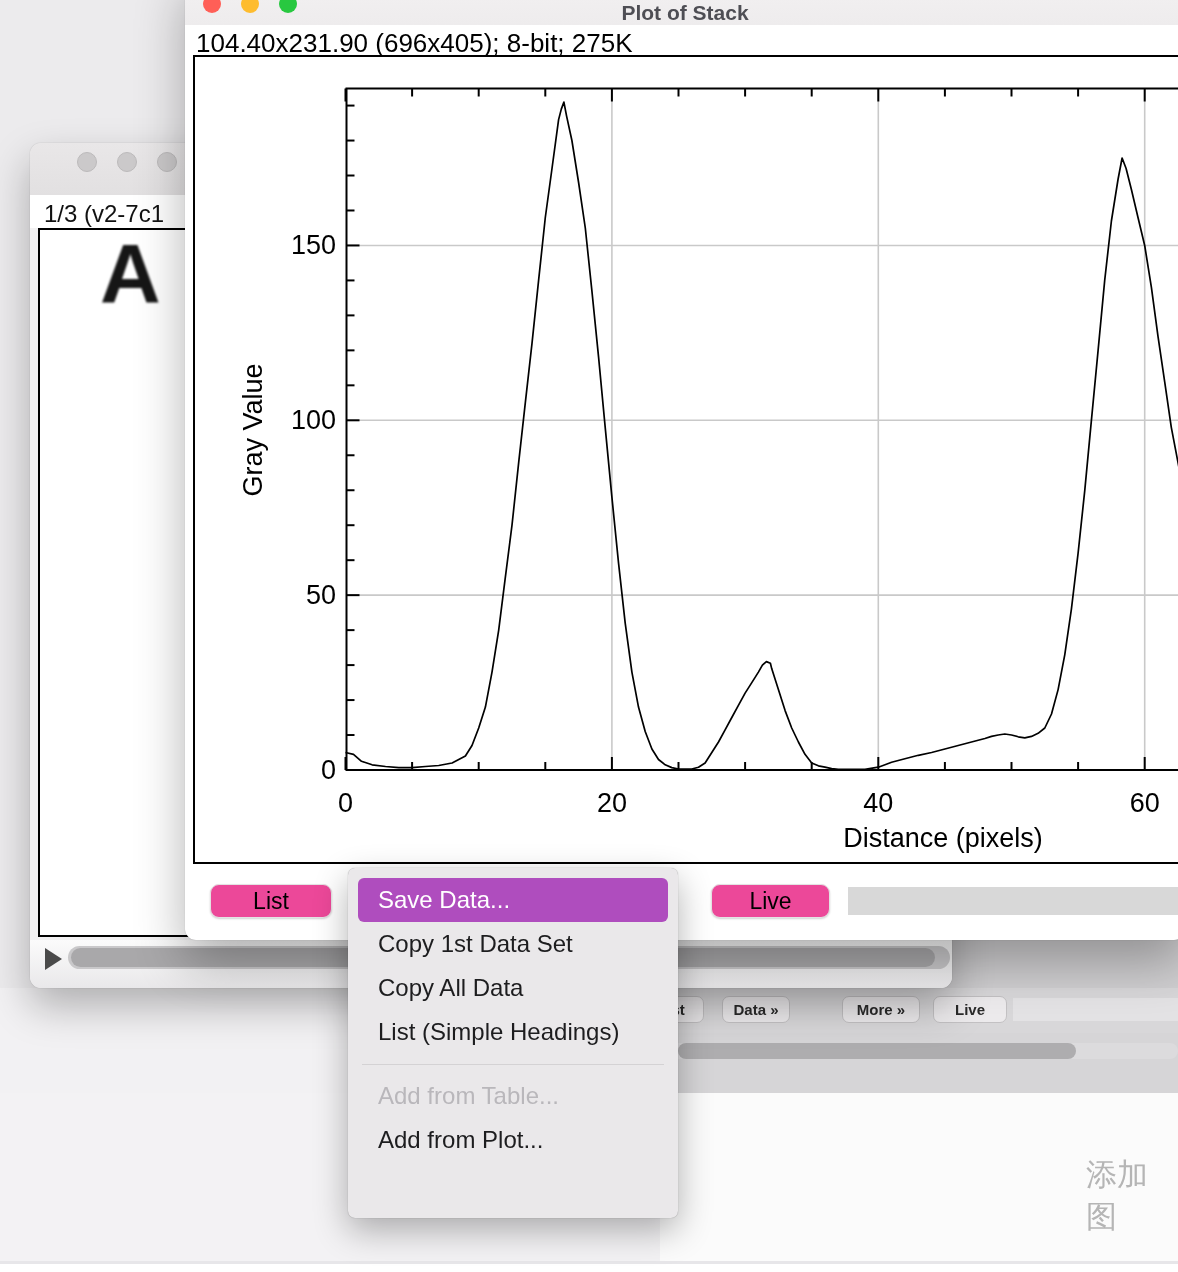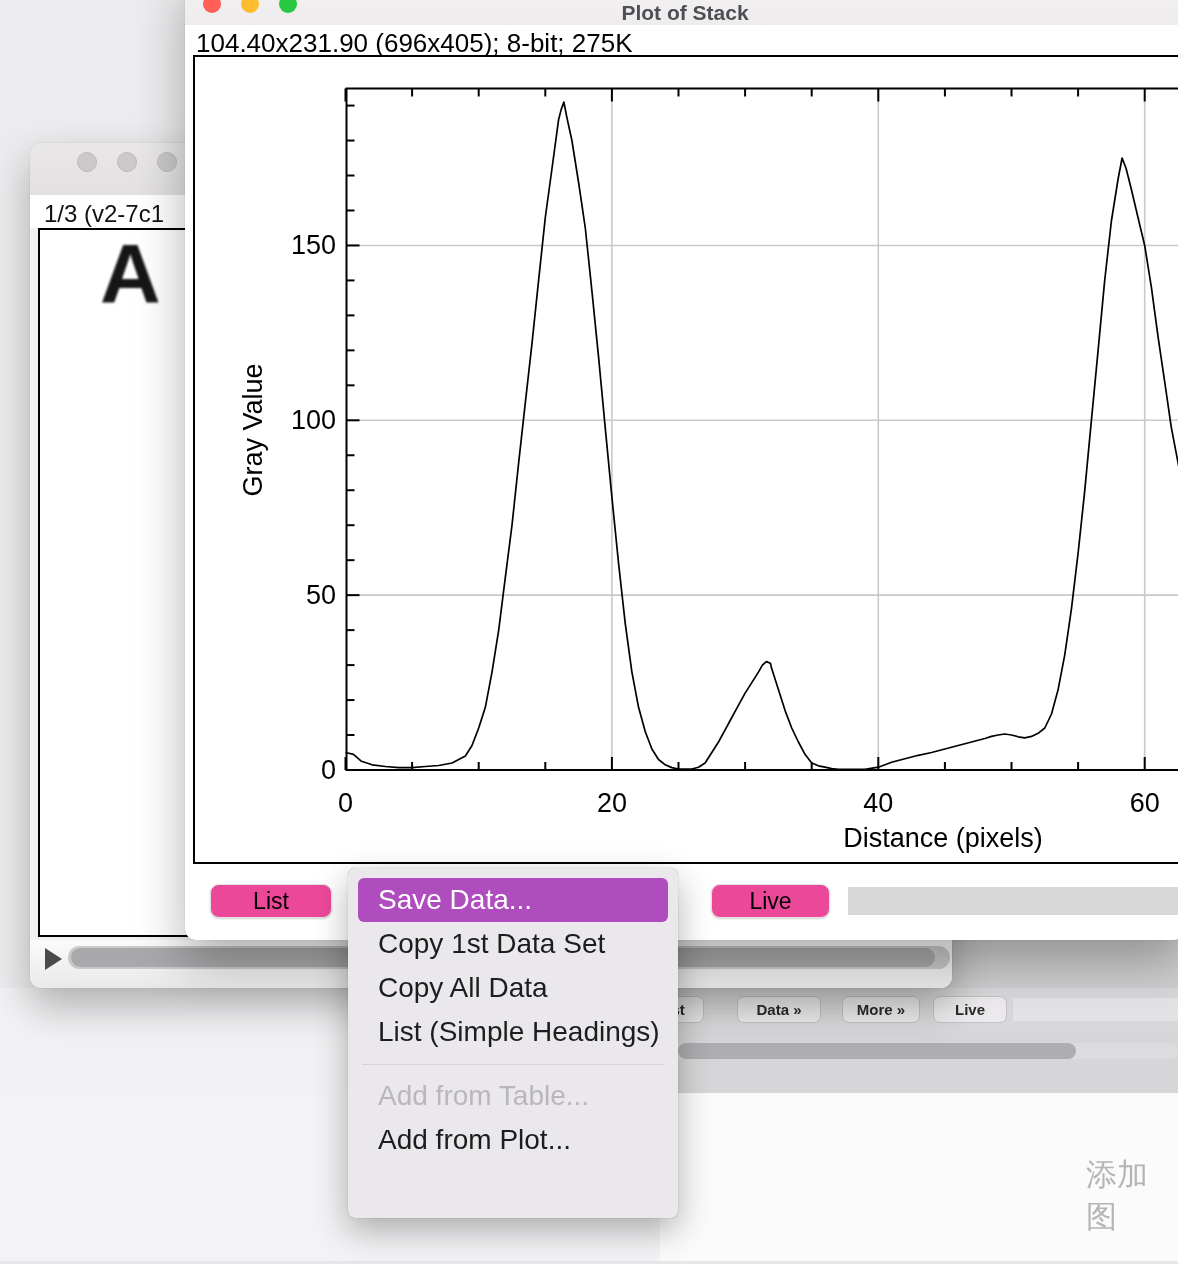--- a/index.html
+++ b/index.html
@@ -61,21 +61,21 @@
           border:2px solid #000;box-sizing:border-box;background:#fff;}
   .plot-btnrow{position:absolute;left:0;top:894px;width:1000px;height:76px;}
   .pill-btn{position:absolute;top:20px;height:34px;background:#ec4899;border:1px solid #e3e3e3;
           border-radius:9px;box-shadow:0 1px 2px rgba(0,0,0,0.18);display:flex;align-items:center;
           justify-content:center;font-size:23px;color:#000;box-sizing:border-box;}
   .live-track{position:absolute;left:663px;top:23px;width:337px;height:28px;background:#d8d8d8;}
 
   
   .ctxmenu{left:348px;top:868px;width:330px;height:350px;background:#eae8ea;border-radius:7px;
           box-shadow:0 12px 34px rgba(0,0,0,0.30), 0 0 1px rgba(0,0,0,0.4);padding-top:10px;box-sizing:border-box;}
-  .menu-item{position:relative;height:44px;display:flex;align-items:center;font-size:28px;color:#1d1d1f;
+  .menu-item{position:relative;height:44px;display:flex;align-items:center;font-size:24px;color:#1d1d1f;
           padding-left:30px;box-sizing:border-box;}
   .menu-item.hl{margin:0 10px 0 10px;padding-left:20px;border-radius:6px;color:#ffffff;height:44px;}
   .menu-item.disabled{color:#b9b7bb;}
   .menu-sep{height:1px;background:#d4d2d4;margin:10px 14px 9px 14px;}
 
   svg text{font-family:"Liberation Sans",sans-serif;}
 </style>
 </head>
 <body>
 
@@ -84,21 +84,21 @@
   <div class="abs desk-left-low"></div>
   <div class="abs desk-band-left"></div>
   <div class="abs desk-band-right"></div>
   <div class="abs desk-bottom-line"></div>
   <div class="abs desk-bottom-white"></div>
 
   <div class="abs backwin">
     <div class="abs backwin-topband"></div>
     <div class="abs backwin-btnrow">
       <div class="mini-btn" style="left:158px;width:56px;">ist</div>
-      <div class="mini-btn" style="left:247px;width:84px;">Data »</div>
+      <div class="mini-btn" style="left:232px;width:68px;">Data »</div>
       <div class="mini-btn" style="left:352px;width:78px;">More »</div>
       <div class="mini-btn" style="left:443px;width:74px;">Live</div>
       <div class="backwin-track"></div>
     </div>
     <div class="backwin-scroll"></div>
     <div class="backwin-thumb"></div>
   </div>
   <div class="abs add-image">添加图</div>
 
   <div class="abs imgwin">

